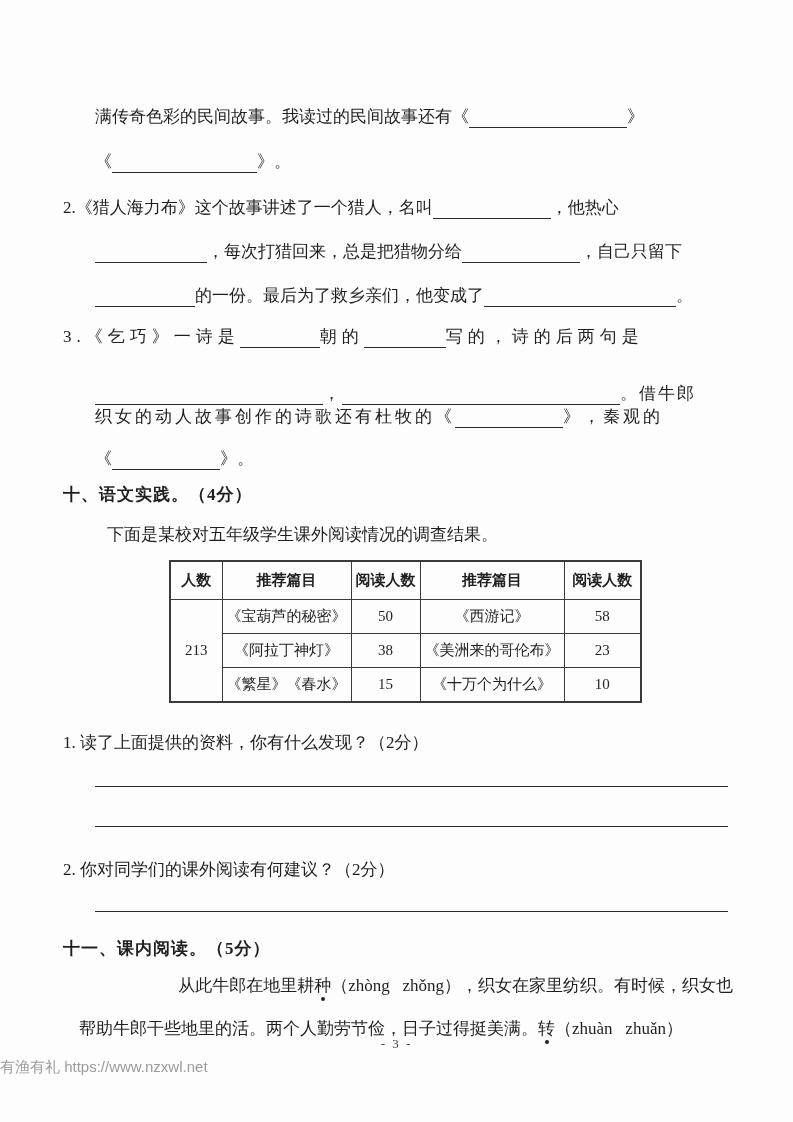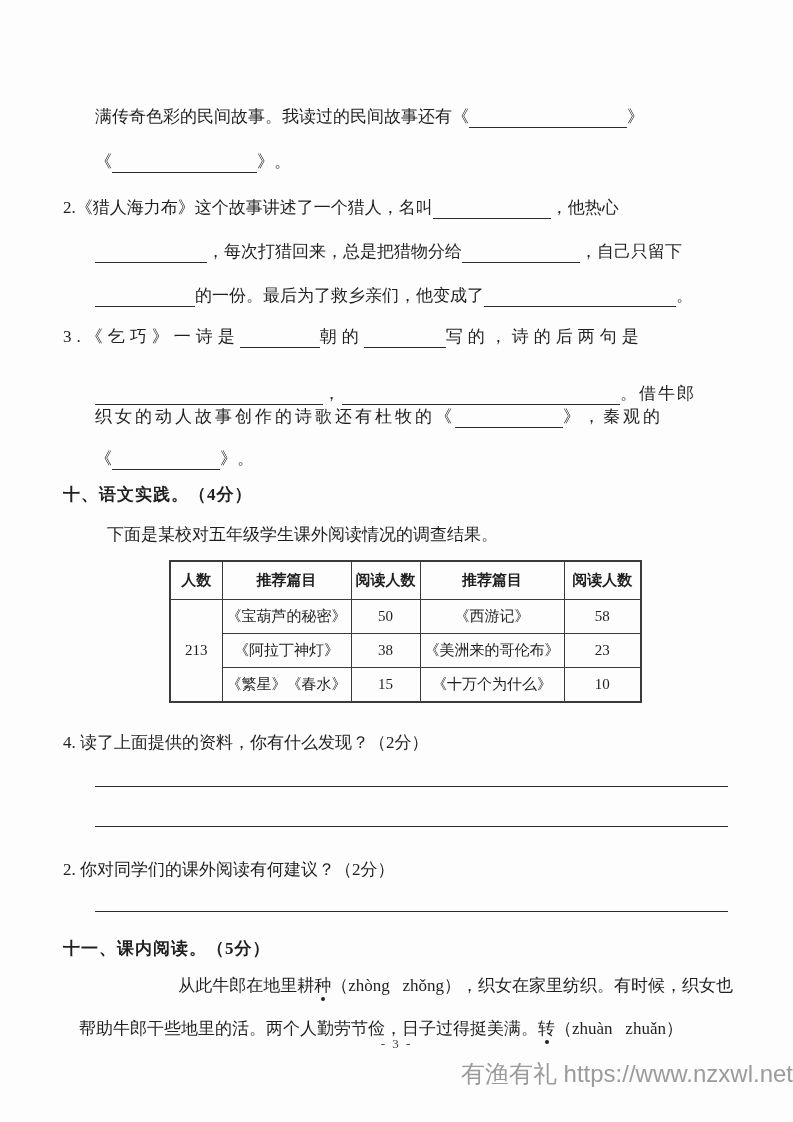--- a/index.html
+++ b/index.html
@@ -75,22 +75,22 @@
     text-align: center;
     font-size: 13px;
     color: #3c3c3c;
     letter-spacing: 2px;
   }
   .watermark {
     position: absolute;
     top: 1058px;
     left: 0;
     width: 100%;
-    text-align: right;
-    font-size: 24px;
+    text-align: left;
+    font-size: 15px;
     color: #9b9b9b;
     font-family: "Liberation Sans", "DejaVu Sans", sans-serif;
   }
 </style>
 </head>
 <body>
 
 <div class="page">
   <div id="doc">
       <div class="line cont" style="margin-bottom: 22px;"><span>满传奇色彩的民间故事。我读过的民间故事还有《</span><span class="blank" style="width: 158px;"></span><span>》</span></div>
@@ -136,21 +136,21 @@
             <td>23</td>
           </tr>
           <tr>
             <td>《繁星》《春水》</td>
             <td>15</td>
             <td>《十万个为什么》</td>
             <td>10</td>
           </tr>
         </tbody>
       </table>
-      <div class="line item" style="margin-bottom: 10px;"><span>4. 读了上面提供的资料，你有什么发现？（2分）</span></div>
+      <div class="line item" style="margin-bottom: 10px;"><span>1. 读了上面提供的资料，你有什么发现？（2分）</span></div>
       <div class="line answer" style="margin-bottom: 17px;"><span class="blank" style="width: 633px;"></span></div>
       <div class="line answer" style="margin-bottom: 31px;"><span class="blank" style="width: 633px;"></span></div>
       <div class="line item" style="margin-bottom: 8px;"><span>2. 你对同学们的课外阅读有何建议？（2分）</span></div>
       <div class="line answer" style="margin-bottom: 25px;"><span class="blank" style="width: 633px;"></span></div>
       <div class="line heading" style="margin-bottom: 14px;"><span>十一、课内阅读。（5分）</span></div>
       <div class="line parafirst" style="margin-bottom: 20px; text-align: right;"><span>从此牛郎在地里耕</span><span class="em-dot">种</span><span>（zhòng   zhǒng），织女在家里纺织。有时候，织女也</span></div>
       <div class="line para" style="margin-bottom: 0px;"><span>帮助牛郎干些地里的活。两个人勤劳节俭，日子过得挺美满。</span><span class="em-dot">转</span><span>（zhuàn   zhuǎn）</span></div>
     </div>
   <div class="pageno">- 3 -</div>
   <div class="watermark">有渔有礼 https://www.nzxwl.net</div>

